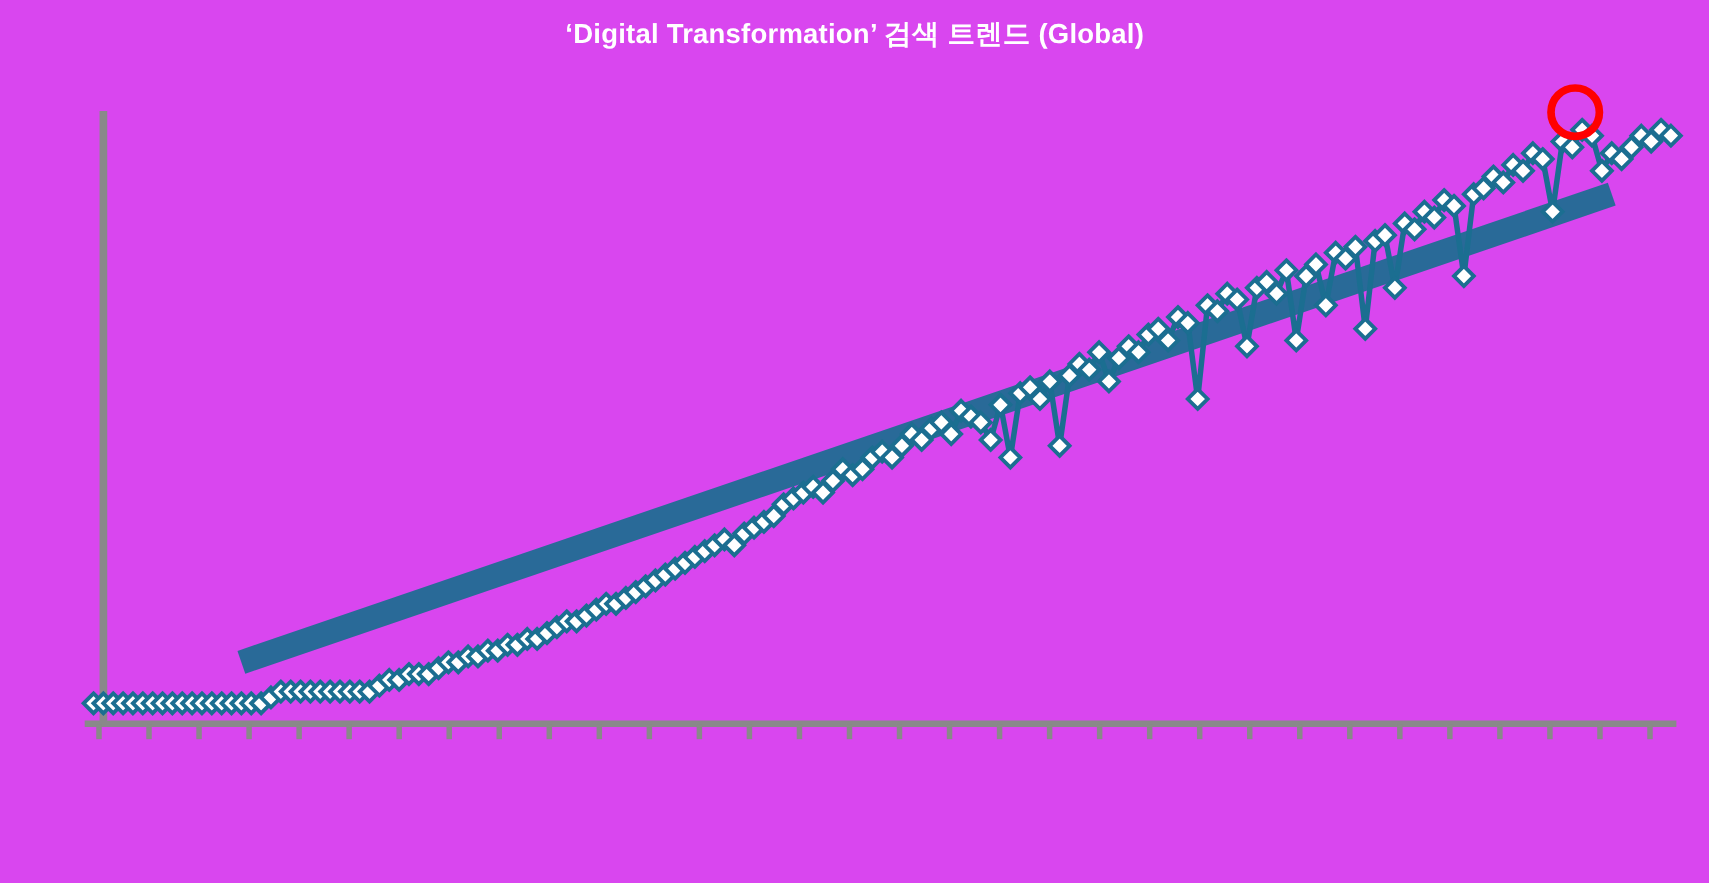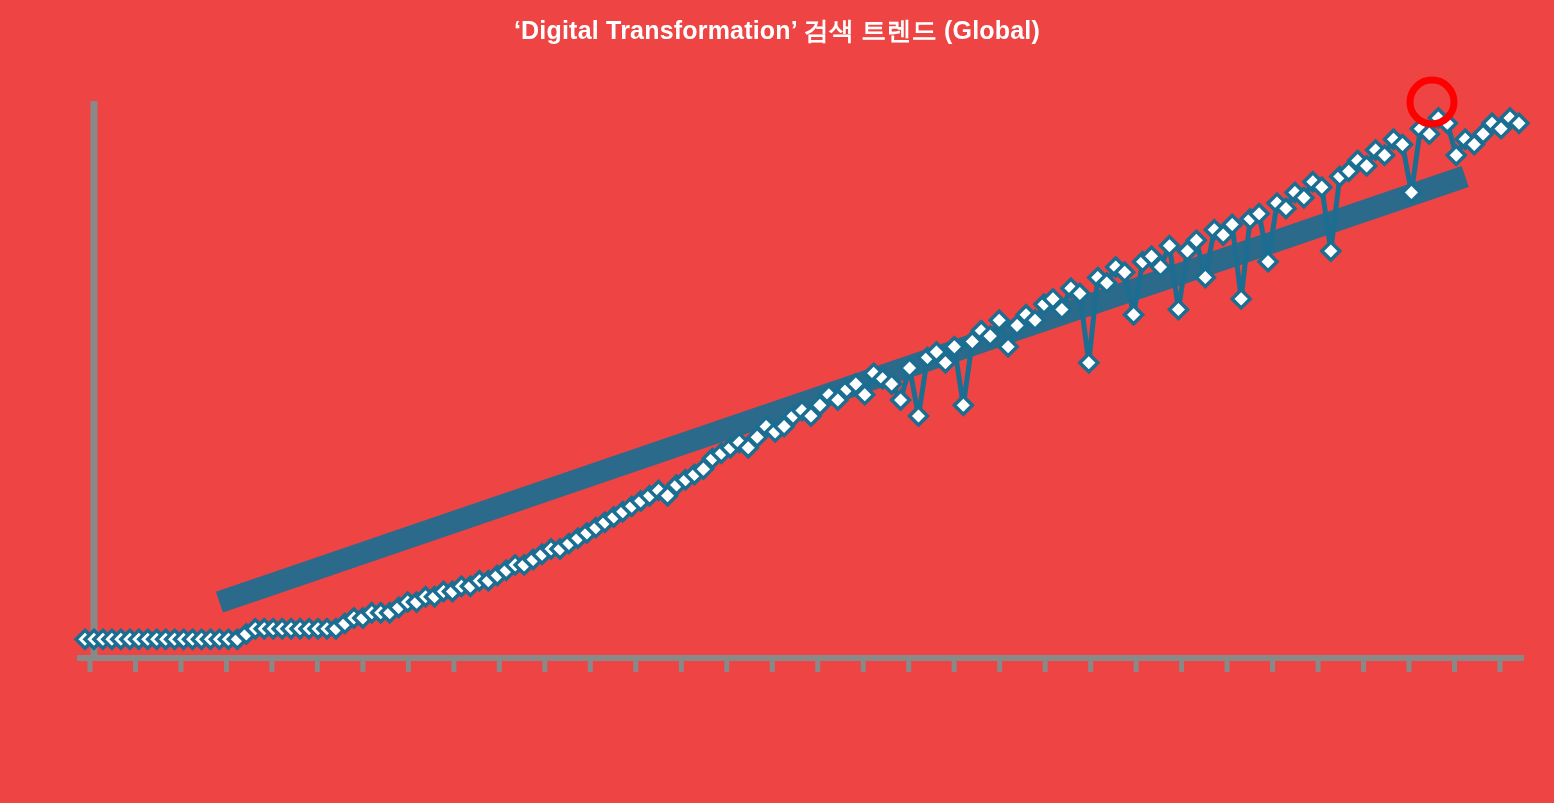--- a/index.html
+++ b/index.html
@@ -10,21 +10,21 @@
   body {
     width: 1554px;
     height: 803px;
     overflow: hidden;
     font-family: "Liberation Sans", sans-serif;
   }
   #root {
     position: relative;
     width: 1554px;
     height: 803px;
-    background: #ef4444;
+    background: #d946ef;
   }
   #chart-title {
     position: absolute;
     left: 0;
     top: 14px;
     width: 1554px;
     text-align: center;
     color: #ffffff;
     font-family: "Liberation Sans", sans-serif;
     font-size: 25px;

